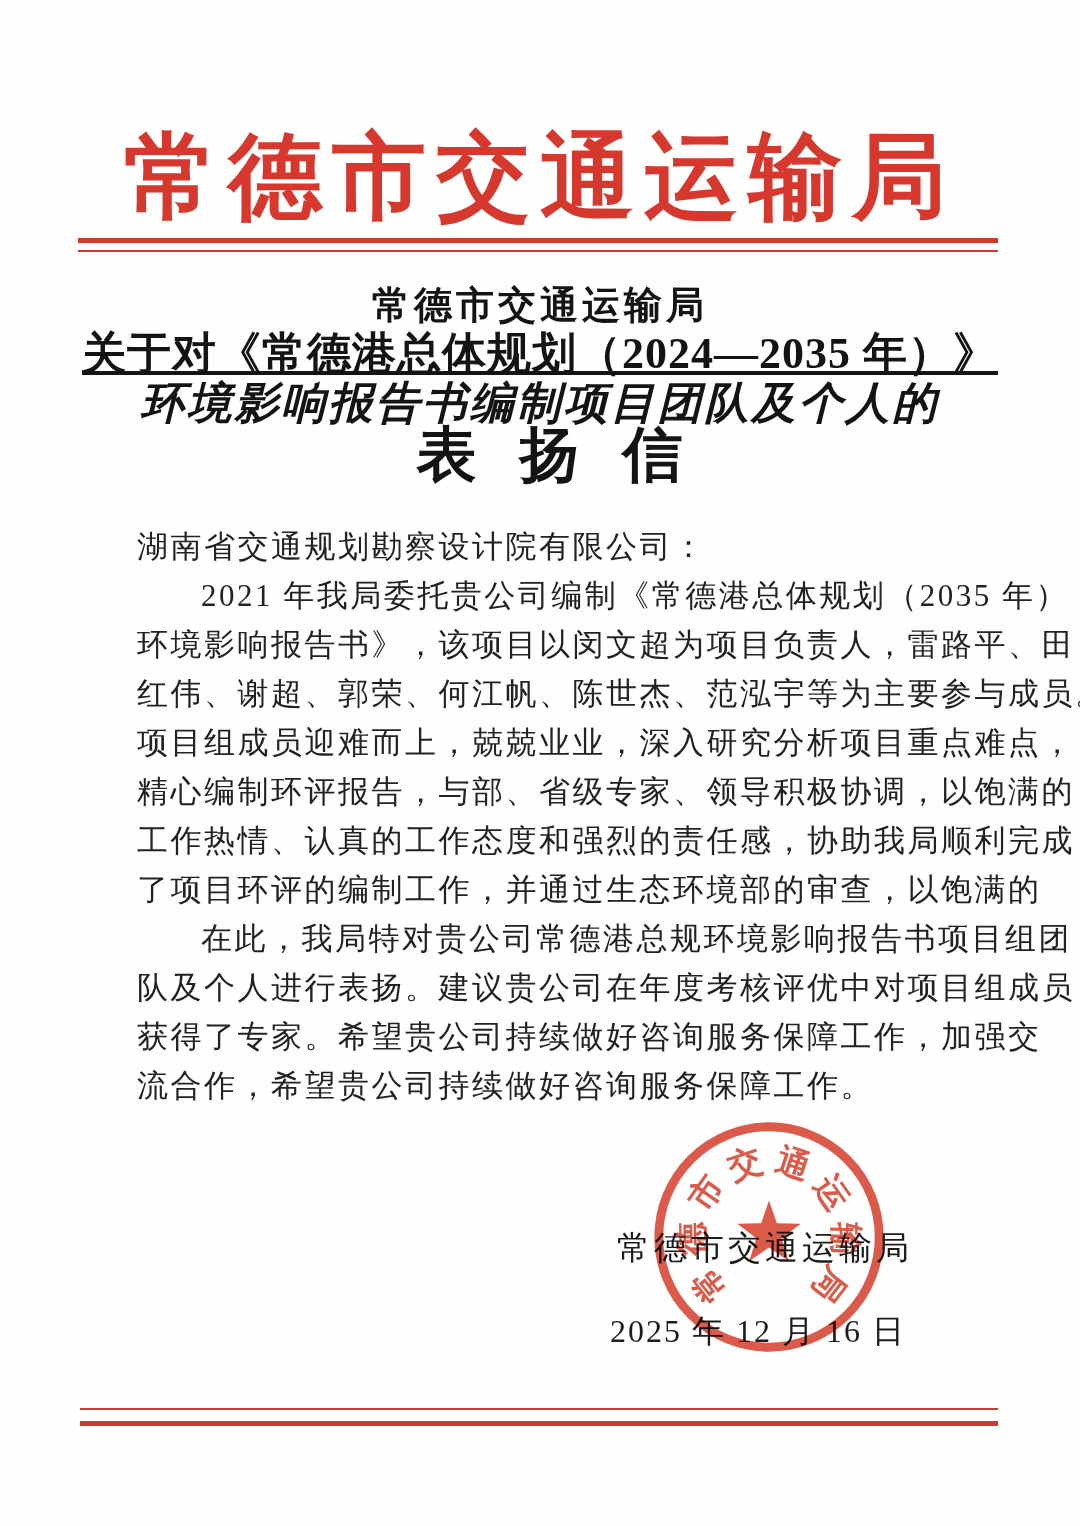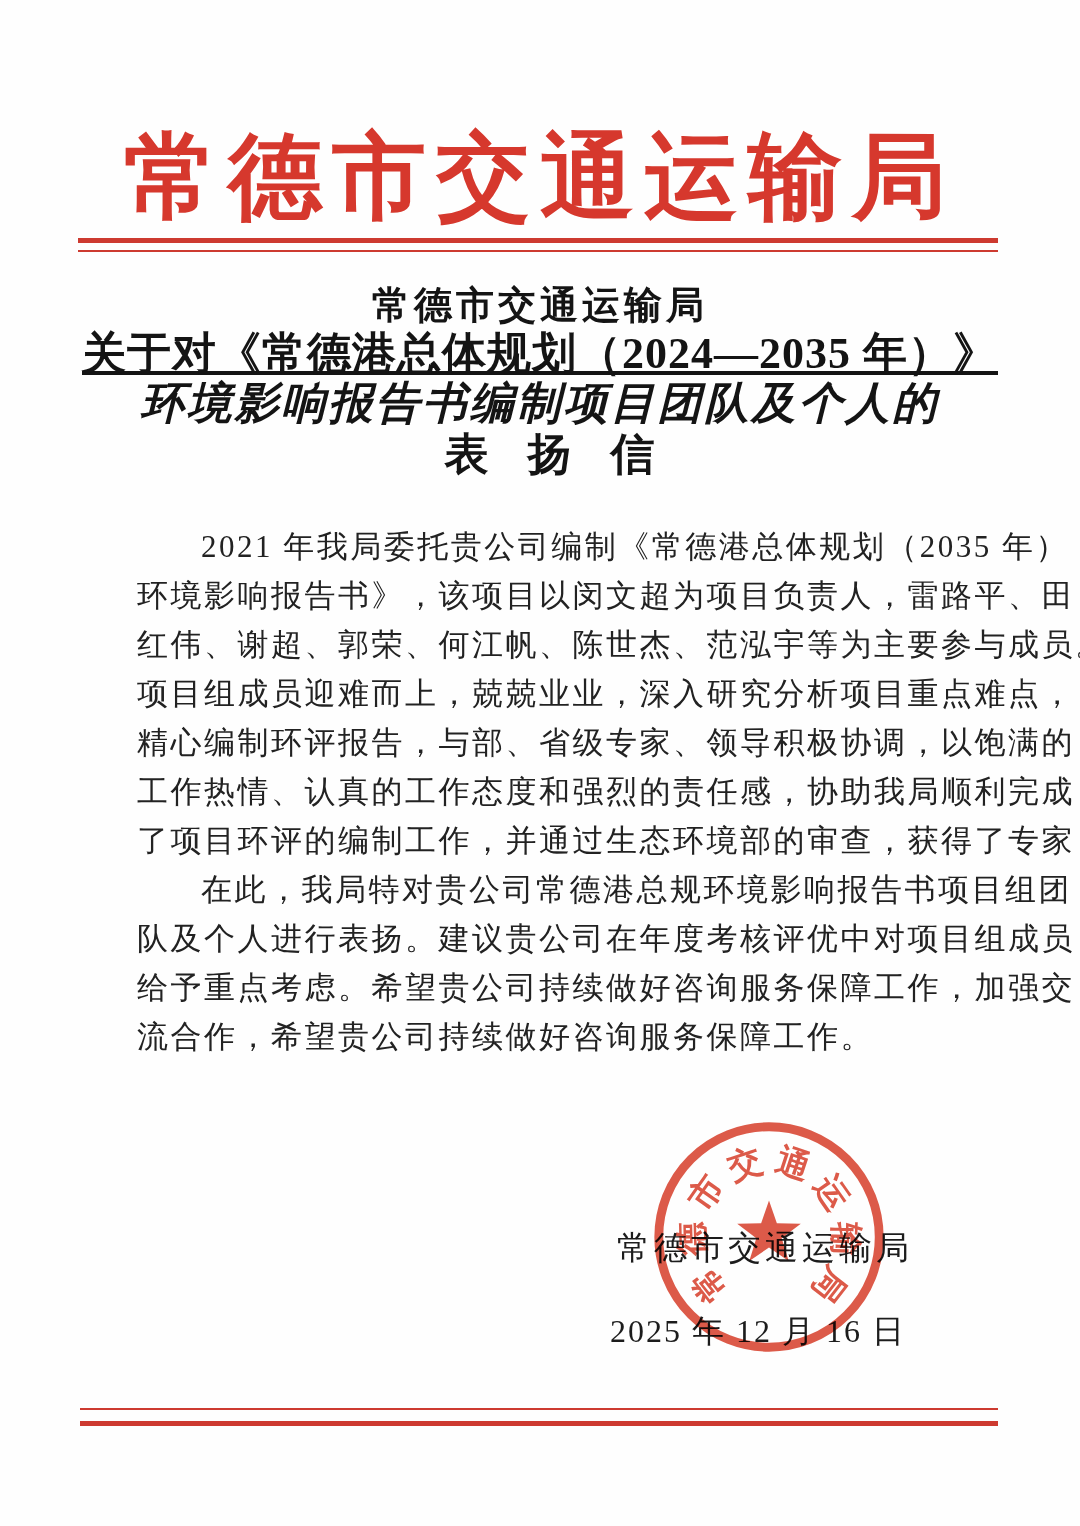--- a/index.html
+++ b/index.html
@@ -31,21 +31,21 @@
   .doc-title {
     position: absolute;
     top: 281px; left: 0; right: 0;
     text-align: center;
     color: #141414;
     font-weight: bold;
   }
   .doc-title .t1 { font-size: 38px; line-height: 48px; letter-spacing: 4px; }
   .doc-title .t2 { font-size: 44px; line-height: 50px; letter-spacing: 1px; text-decoration: underline; }
   .doc-title .t3 { font-size: 44px; line-height: 50px; letter-spacing: 3px; font-style: italic; }
-  .doc-title .t4 { font-size: 44px; line-height: 52px; letter-spacing: 14px; padding-left: 33px; }
+  .doc-title .t4 { font-size: 60px; line-height: 52px; letter-spacing: 14px; padding-left: 33px; }
   .body-text {
     position: absolute;
     top: 522px; left: 137px; width: 810px;
     color: #222;
   }
   .body-line {
     height: 49px;
     line-height: 49px;
     font-size: 31px;
     letter-spacing: 2.5px;
@@ -94,30 +94,31 @@
   <div class="rule rule-top-thin"></div>
 
   <div class="doc-title">
     <div class="t1">常德市交通运输局</div>
     <div class="t2">关于对《常德港总体规划（2024—2035 年）》</div>
     <div class="t3">环境影响报告书编制项目团队及个人的</div>
     <div class="t4">表 扬 信</div>
   </div>
 
   <div class="body-text">
+    <div class="body-line">湖南省交通规划勘察设计院有限公司：</div>
     <div class="body-line indent">2021 年我局委托贵公司编制《常德港总体规划（2035 年）</div>
     <div class="body-line">环境影响报告书》，该项目以闵文超为项目负责人，雷路平、田</div>
     <div class="body-line">红伟、谢超、郭荣、何江帆、陈世杰、范泓宇等为主要参与成员。</div>
     <div class="body-line">项目组成员迎难而上，兢兢业业，深入研究分析项目重点难点，</div>
     <div class="body-line">精心编制环评报告，与部、省级专家、领导积极协调，以饱满的</div>
     <div class="body-line">工作热情、认真的工作态度和强烈的责任感，协助我局顺利完成</div>
-    <div class="body-line">了项目环评的编制工作，并通过生态环境部的审查，获得了专家</div>
+    <div class="body-line">了项目环评的编制工作，并通过生态环境部的审查，以饱满的</div>
     <div class="body-line indent">在此，我局特对贵公司常德港总规环境影响报告书项目组团</div>
     <div class="body-line">队及个人进行表扬。建议贵公司在年度考核评优中对项目组成员</div>
-    <div class="body-line">给予重点考虑。希望贵公司持续做好咨询服务保障工作，加强交</div>
+    <div class="body-line">获得了专家。希望贵公司持续做好咨询服务保障工作，加强交</div>
     <div class="body-line">流合作，希望贵公司持续做好咨询服务保障工作。</div>
   </div>
 
   <div class="signature">常德市交通运输局</div>
 
   <div class="sign-date">2025 年 12 月 16 日</div>
 
   <svg class="seal" viewBox="0 0 250 250" xmlns="http://www.w3.org/2000/svg">
     <circle cx="125" cy="125" r="112" fill="none" stroke="#d9432f" stroke-width="9"></circle>
     <polygon fill="#d9432f" points="125,88 133,111 157.3,111.5 137.9,126.2 145,149.5 125,135.6 105,149.5 112.1,126.2 92.7,111.5 117,111"></polygon>

